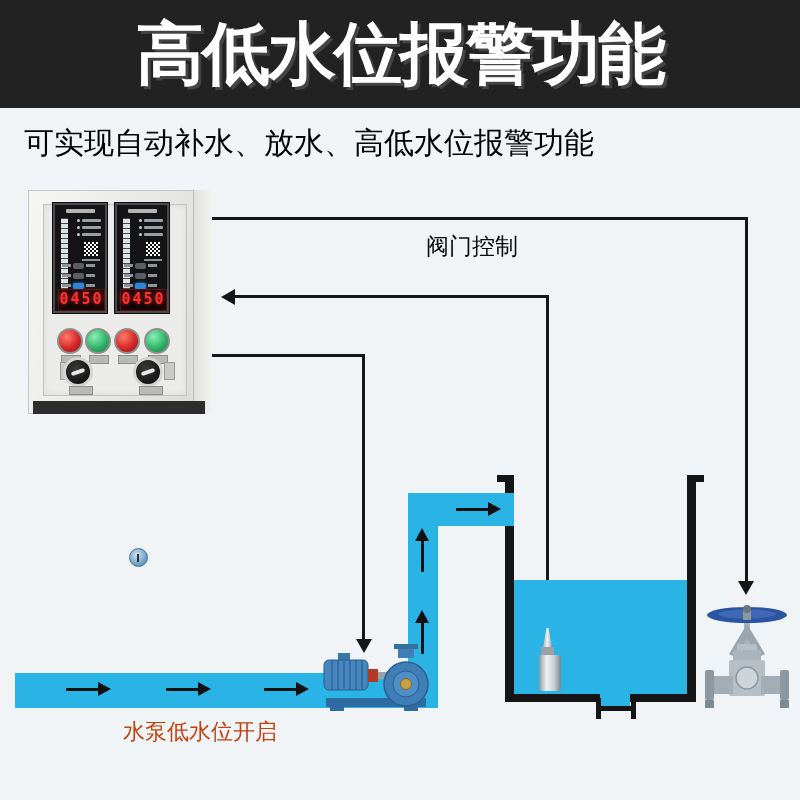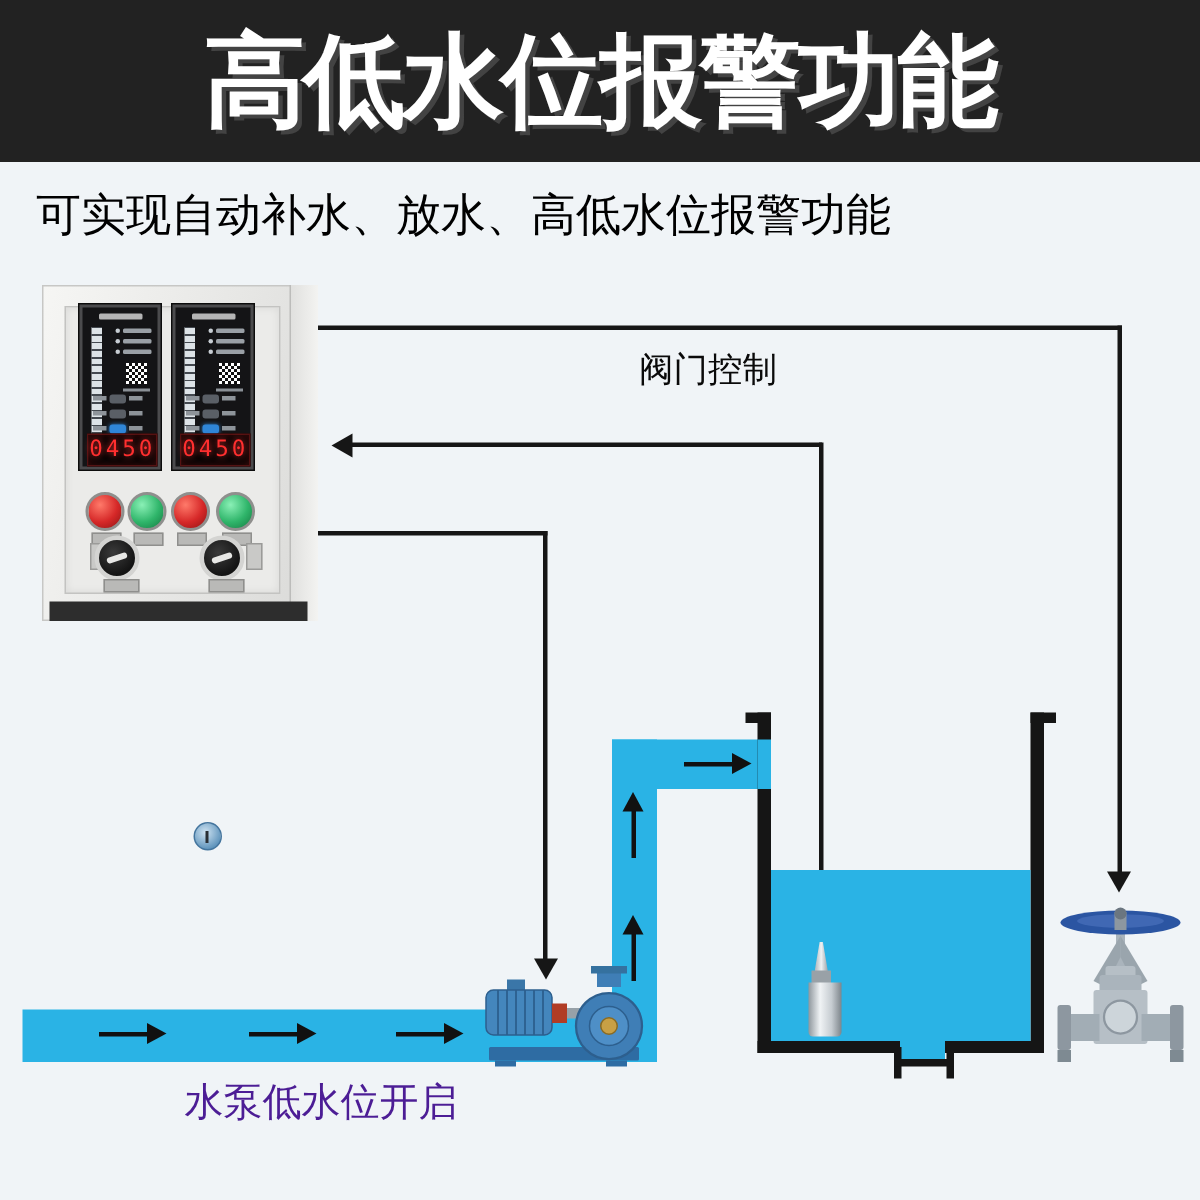--- a/index.html
+++ b/index.html
@@ -41,36 +41,36 @@
   .dsp-ind{position:absolute;left:27px;width:19px;height:3px;background:#9aa0a6;border-radius:1px;}
   .dsp-ind::before{content:"";position:absolute;left:-5px;top:0;width:3px;height:3px;background:#c7cdd3;border-radius:50%;}
   .dsp-qr{position:absolute;left:29px;top:37px;width:14px;height:14px;background-color:#fff;background-image:linear-gradient(45deg,#111 25%,transparent 25%,transparent 75%,#111 75%),linear-gradient(45deg,#111 25%,#fff 25%,#fff 75%,#111 75%);background-size:4px 4px;background-position:0 0,2px 2px;}
   .dsp-dash{position:absolute;left:27px;top:54px;width:18px;height:2px;background:#8a9096;}
   .dsp-row{position:absolute;left:7px;width:42px;height:7px;display:flex;align-items:center;gap:2px;}
   .dsp-row i{display:block;}
   .dsp-row .d{width:9px;height:3px;background:#8e949a;}
   .dsp-row .pill{width:11px;height:6px;border-radius:2px;background:#5a5f66;}
   .dsp-row .pill.blue{background:#2f86d8;box-shadow:0 0 3px #2f86d8;}
   .led{position:absolute;left:3px;top:84px;width:45px;height:20px;background:#050505;border:1px solid #541212;box-shadow:inset 0 0 6px #3a0a0a;
-       font-family:"DejaVu Sans Mono",monospace;font-weight:normal;font-size:15px;line-height:19px;letter-spacing:2px;text-align:center;
+       font-family:"DejaVu Sans Mono",monospace;font-weight:bold;font-size:15px;line-height:19px;letter-spacing:2px;text-align:center;
        color:#ff2f2f;text-shadow:0 0 5px rgba(255,50,50,.9);}
   .pb{position:absolute;width:26px;height:26px;border-radius:50%;border:2px solid #8f8f8d;box-sizing:border-box;}
   .pb.red{background:radial-gradient(circle at 35% 30%,#ff7a6a,#d62828 55%,#8e1414);}
   .pb.green{background:radial-gradient(circle at 35% 30%,#8af0b6,#2fb56a 55%,#157a41);}
   .plate{position:absolute;width:18px;height:7px;background:#b9b9b7;border:1px solid #8f8f8d;}
   .knob{position:absolute;width:30px;height:30px;border-radius:50%;background:radial-gradient(circle at 40% 35%,#3a3a3a,#141414 70%);border:3px solid #d4d4d2;box-sizing:border-box;}
   .knob i{position:absolute;left:5px;top:10px;width:14px;height:4px;background:#e8e8e6;border-radius:2px;}
   .latch{position:absolute;width:9px;height:16px;background:#c9c9c7;border:1px solid #9b9b99;}
   .keysw{position:absolute;left:101px;top:358px;width:17px;height:17px;border-radius:50%;background:radial-gradient(circle at 40% 35%,#cfe3f2,#5e93bb 75%);border:1px solid #44759e;}
   .keysw i{position:absolute;left:7px;top:5px;width:2px;height:8px;background:#2a2f35;}
   
   .sensor-taper{position:absolute;left:543px;top:628px;width:9px;height:20px;background:linear-gradient(90deg,#aab2b8,#eef1f3,#9aa2a8);clip-path:polygon(38% 0,62% 0,100% 100%,0 100%);}
   .sensor-collar{position:absolute;left:541px;top:647px;width:13px;height:9px;background:#99a1a7;}
   .sensor-body{position:absolute;left:539px;top:655px;width:22px;height:36px;border-radius:0 0 3px 3px;background:linear-gradient(90deg,#8f979d,#f0f3f5 35%,#c6ccd1 70%,#7d858b);}
-  .note{position:absolute;font-size:26px;color:#4c1d95;white-space:nowrap;}
+  .note{position:absolute;font-size:22px;color:#c2410c;white-space:nowrap;}
 </style>
 </head>
 <body>
 
 <div id="stage">
 
   <div class="abs header">
     <h1>高低水位报警功能</h1>
   </div>
   <div class="abs subtitle">可实现自动补水、放水、高低水位报警功能</div>

